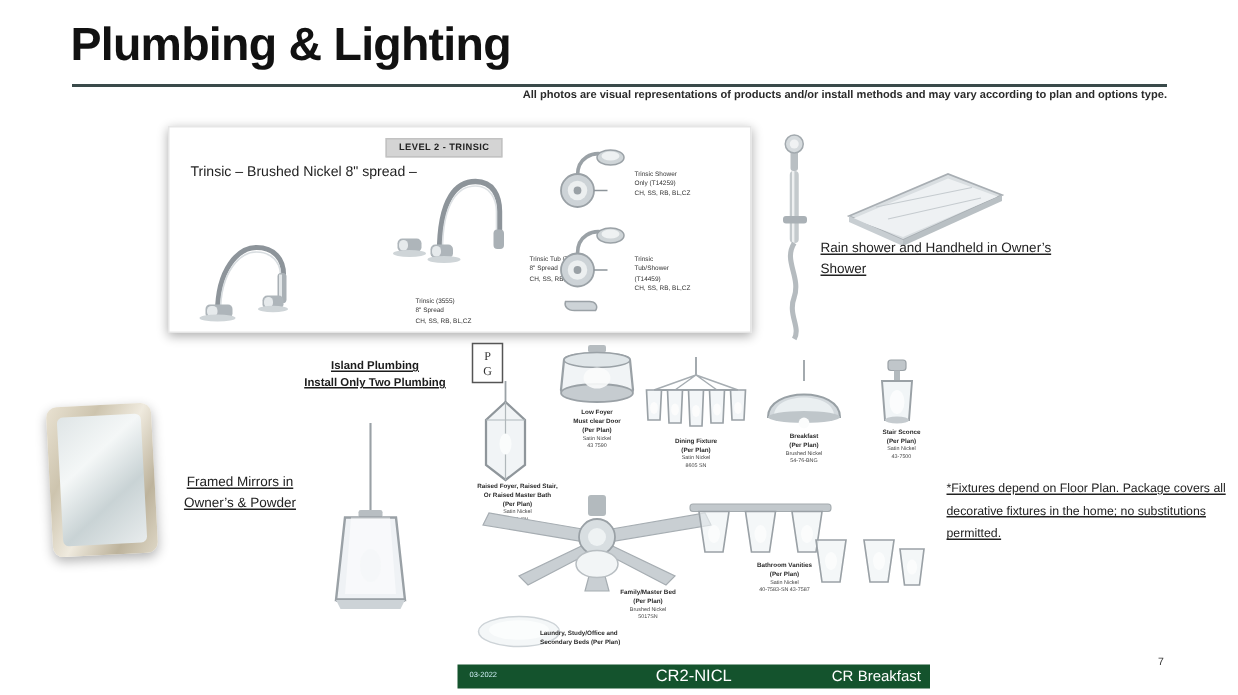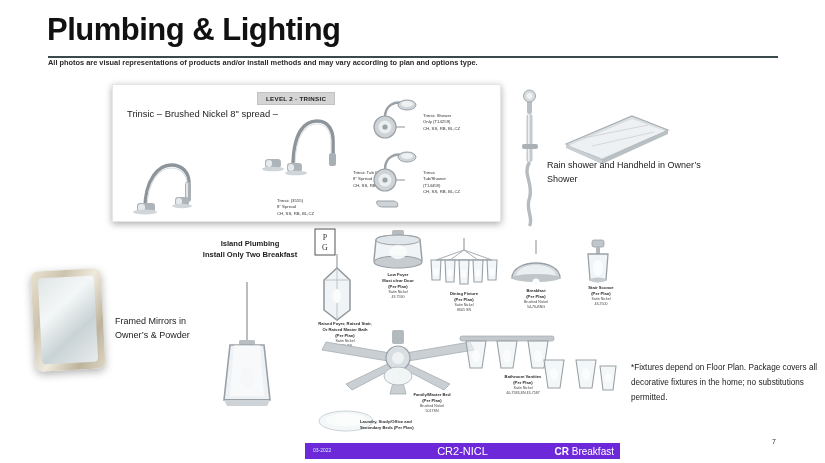--- a/index.html
+++ b/index.html
@@ -4,50 +4,50 @@
 <style>
   html,body{margin:0;padding:0;background:#fff;}
   body{width:825px;height:463px;position:relative;overflow:hidden;
        font-family:"Liberation Sans", sans-serif;color:#1a1a1a;}
   .slide{position:absolute;inset:0;background:#fff;}
 
   
   .title{position:absolute;left:47px;top:14px;font-size:31px;font-weight:bold;
          letter-spacing:-.5px;color:#111;line-height:1.05;text-align:center;}
   .rule{position:absolute;left:48px;top:56px;width:730px;height:2px;background:#3a4a4a;}
-  .subtitle{position:absolute;left:48px;top:58px;width:730px;text-align:left;
+  .subtitle{position:absolute;left:48px;top:58px;width:730px;text-align:right;
             font-size:7.4px;font-weight:bold;color:#2a2a2a;}
 
   
   .panel{position:absolute;left:112px;top:84px;width:387px;height:136px;background:#fff;
          box-shadow:0 2px 7px rgba(0,0,0,.33);border:1px solid #e6e6e6;}
   .lvl{position:absolute;left:144px;top:7px;font-size:6.2px;font-weight:bold;
        letter-spacing:.3px;background:#d4d4d4;color:#222;padding:2px 8px;border:1px solid #c2c2c2;}
   .panel-head{position:absolute;left:14px;top:22px;font-size:9.4px;line-height:1.45;color:#1d1d1d;}
   .plabel{position:absolute;font-size:4.3px;line-height:1.5;color:#333;}
 
   
-  .txt{position:absolute;}
+  .txt{position:absolute;text-decoration:underline;}
   .rain{left:547px;top:159px;width:165px;font-size:9px;line-height:1.5;color:#222;}
   .island{left:181px;top:238px;width:138px;text-align:center;font-size:7.6px;
           font-weight:bold;line-height:1.45;color:#1c1c1c;}
-  .framed{left:115px;top:315px;width:90px;font-size:9px;line-height:1.5;color:#222;}
-  .fixnote{left:631px;top:318px;width:190px;font-size:8.2px;line-height:1.85;color:#222;margin-top:42px;}
+  .framed{left:115px;top:315px;width:90px;font-size:9px;line-height:1.5;color:#222;text-align:center;}
+  .fixnote{left:631px;top:318px;width:190px;font-size:8.2px;line-height:1.85;color:#222;}
 
   
   .cap{position:absolute;text-align:center;font-size:4.2px;line-height:1.45;color:#2b2b2b;font-weight:bold;}
   .cap .sub{font-weight:normal;font-size:3.6px;color:#444;}
 
   
-  .footer{position:absolute;left:305px;top:443px;width:315px;height:16px;background:#6d28d9;}
+  .footer{position:absolute;left:305px;top:443px;width:315px;height:16px;background:#14532d;}
   .footer .date{position:absolute;left:8px;top:4px;font-size:5px;color:#cfeef5;}
   .footer .code{position:absolute;left:0;top:2px;width:315px;text-align:center;
                 font-size:11px;color:#fff;font-weight:normal;}
   .footer .brand{position:absolute;right:6px;top:3px;font-size:10px;color:#fff;}
-  .footer .brand b{font-weight:bold;}
+  .footer .brand b{font-weight:normal;}
   .pagenum{position:absolute;left:772px;top:438px;font-size:7px;color:#333;}
 
   
   svg{display:block;overflow:visible;}
   .art{position:absolute;}
   .mirror{position:absolute;left:33px;top:270px;width:70px;height:100px;
           transform:rotate(-3deg);}
   .mirror .frame{width:100%;height:100%;border-radius:7px;
      background:linear-gradient(120deg,#e9e2d2 0%,#cdc4ae 28%,#efeade 52%,#bdb39c 78%,#ded7c6 100%);
      box-shadow:0 3px 8px rgba(0,0,0,.3);}
@@ -151,21 +151,21 @@
     <polygon points="16,38 80,11 113,23 50,50" fill="#eef1f3"></polygon>
     <polygon points="50,52 50,56 116,26 116,22" fill="#b9c0c4"></polygon>
     <polygon points="14,36 14,40 50,56 50,52" fill="#c8ced2"></polygon>
     <line x1="32" y1="30" x2="96" y2="17" stroke="#c5cbcf" stroke-width=".7"></line>
     <line x1="40" y1="38" x2="102" y2="24" stroke="#c5cbcf" stroke-width=".7"></line>
   </svg>
   <div class="txt rain">Rain shower and Handheld in Owner’s Shower</div>
 
   <div class="txt island">
     <div>Island Plumbing</div>
-    <div>Install Only Two Breakfast</div>
+    <div>Install Only Two Plumbing</div>
   </div>
 
   <svg class="art" style="left:314px;top:228px;" width="22" height="28" viewBox="0 0 22 28">
     <rect x="1" y="1" width="20" height="26" fill="none" stroke="#555" stroke-width="1"></rect>
     <text x="11" y="12" font-size="8" font-family="Liberation Serif, serif" text-anchor="middle" fill="#333">P</text>
     <text x="11" y="22" font-size="8" font-family="Liberation Serif, serif" text-anchor="middle" fill="#333">G</text>
   </svg>
 
   <div class="mirror">
     <div class="frame"></div>

